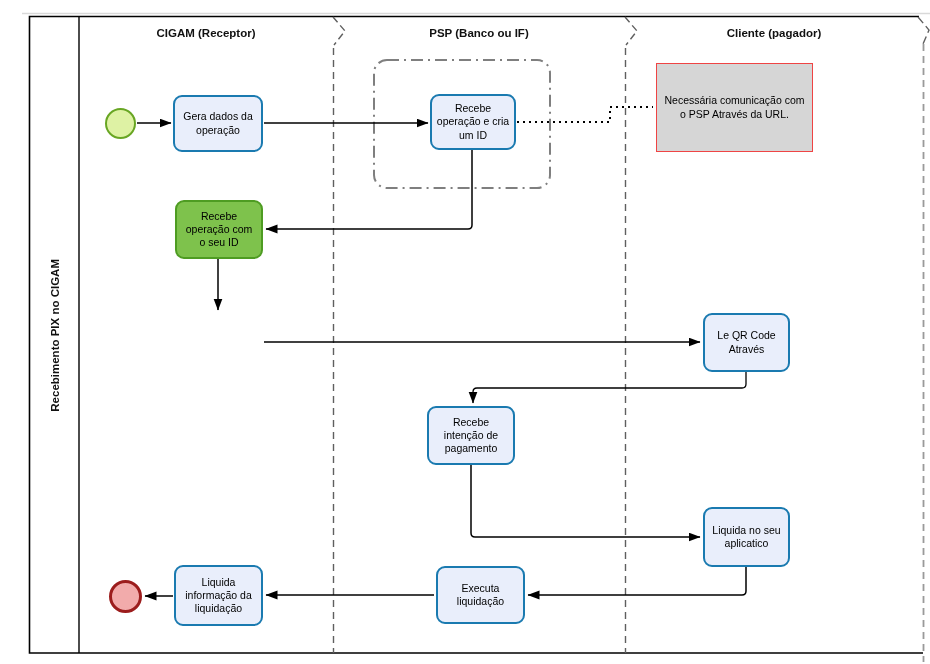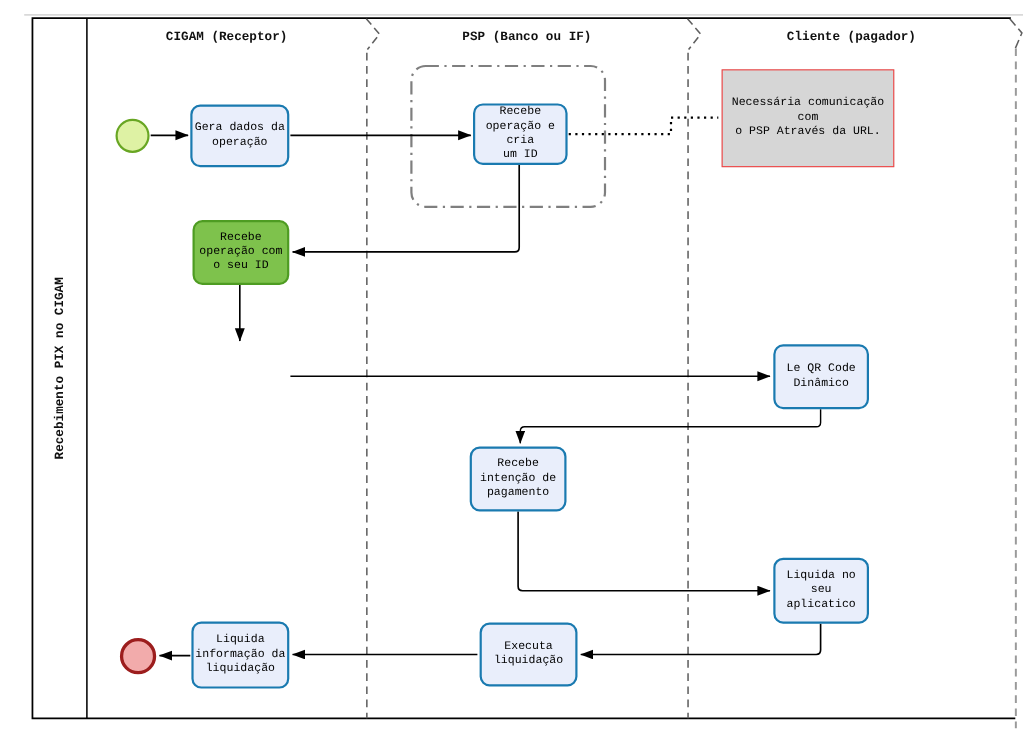--- a/index.html
+++ b/index.html
@@ -1,18 +1,18 @@
 <!DOCTYPE html>
 <html><head>
 <meta charset="utf-8">
 <style>
   html,body { margin:0; padding:0; background:#fff; }
   #canvas {
     position:relative; width:930px; height:664px; background:#fff; overflow:hidden;
-    font-family:Liberation Mono, monospace; color:#000;
+    font-family:Liberation Sans, sans-serif; color:#000;
   }
   #wires { position:absolute; left:0; top:0; z-index:1; }
   .lane-header {
     position:absolute; top:25px; height:16px; z-index:2;
     display:flex; align-items:center; justify-content:center;
     font-size:11.5px; font-weight:bold; color:#111;
   }
   .pool-label {
     position:absolute; left:30px; top:17px; width:49px; height:636px; z-index:2;
     display:flex; align-items:center; justify-content:center;
@@ -111,21 +111,21 @@
 
   <div class="task green" style="left:175px;top:200px;width:88px;height:59px;">
     <span>Recebe
 operação com
 o seu ID</span>
   </div>
 
 
   <div class="task blue" style="left:703px;top:313px;width:87px;height:59px;">
     <span>Le QR Code
-Dinâmico</span>
+Através</span>
   </div>
 
   <div class="task blue" style="left:427px;top:406px;width:88px;height:59px;">
     <span>Recebe
 intenção de
 pagamento</span>
   </div>
 
   <div class="task blue" style="left:703px;top:507px;width:87px;height:60px;">
     <span>Liquida no seu

